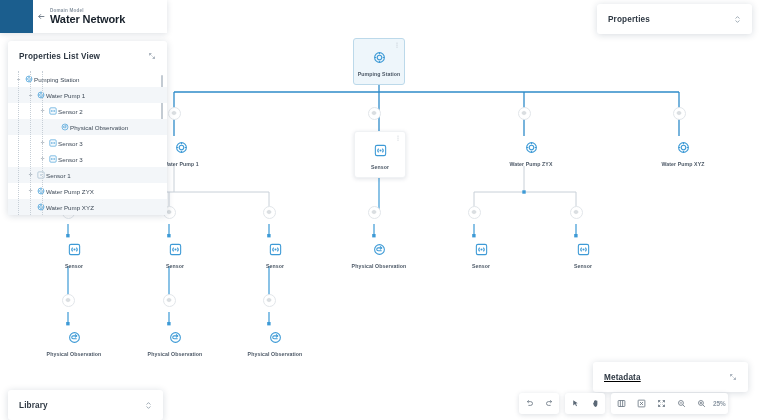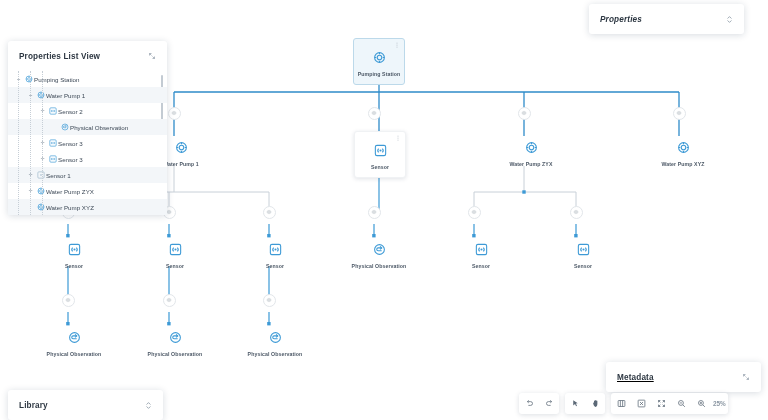--- a/index.html
+++ b/index.html
@@ -85,22 +85,22 @@
   .tlabel { white-space: nowrap; }
   .guide {
     position: absolute; top: 0; bottom: 0; width: 1px;
     border-left: 1px dotted #c6ced6;
   }
   #tscroll {
     position: absolute; right: 4px; top: 4px; width: 2px; height: 48px;
     background: #c3cbd3; border-radius: 2px;
   }
 
-  #properties { right: 24px; top: 4px; width: 155px; font-style: italic; }
-  #metadata { right: 7px; top: 362px; width: 155px; text-decoration: underline; }
+  #properties { right: 16px; top: 4px; width: 155px; }
+  #metadata { right: 20px; top: 362px; width: 155px; text-decoration: underline; }
   #library  { left: 8px;  top: 390px; width: 155px; }
 
   
   #toolbar {
     position: absolute; left: 519px; top: 392px; height: 22px;
     display: flex; align-items: center; gap: 0;
   }
   .tgroup {
     display: flex; align-items: center; background: #ffffff;
     box-shadow: 0 1px 5px rgba(18,40,70,.15); border-radius: 3px; height: 21px;
@@ -357,20 +357,32 @@
           </svg>
         </div>
         <div class="edge-badge" style="left: 262.5px; top: 293.5px;">
           <svg width="6" height="6" viewBox="0 0 24 24" fill="#6b7885">
         <path d="M12 3l9 5v8l-9 5-9-5V8z" opacity=".55"></path>
           </svg>
         </div>
       </div>
   </div>
 
+  <div id="header">
+    <div id="logo"></div>
+    <div id="backbtn">
+      <svg width="9" height="9" viewBox="0 0 16 16" fill="none" stroke="currentColor" stroke-width="1.6">
+        <path d="M13 8H3M3 8l4-4M3 8l4 4"></path>
+      </svg>
+    </div>
+    <div id="titlewrap">
+      <div class="crumb">Domain Model</div>
+      <div class="maintitle">Water Network</div>
+    </div>
+  </div>
 
   <div class="panel" id="treepanel">
     <div class="panel-head">
       <span class="panel-title">Properties List View</span>
       <span class="panel-act">
         <svg width="8" height="8" viewBox="0 0 16 16" fill="none" stroke="currentColor" stroke-width="1.5">
           <path d="M3 3l4 4M3 7V3h4M13 13L9 9M13 9v4H9"></path>
         </svg>
       </span>
     </div>

